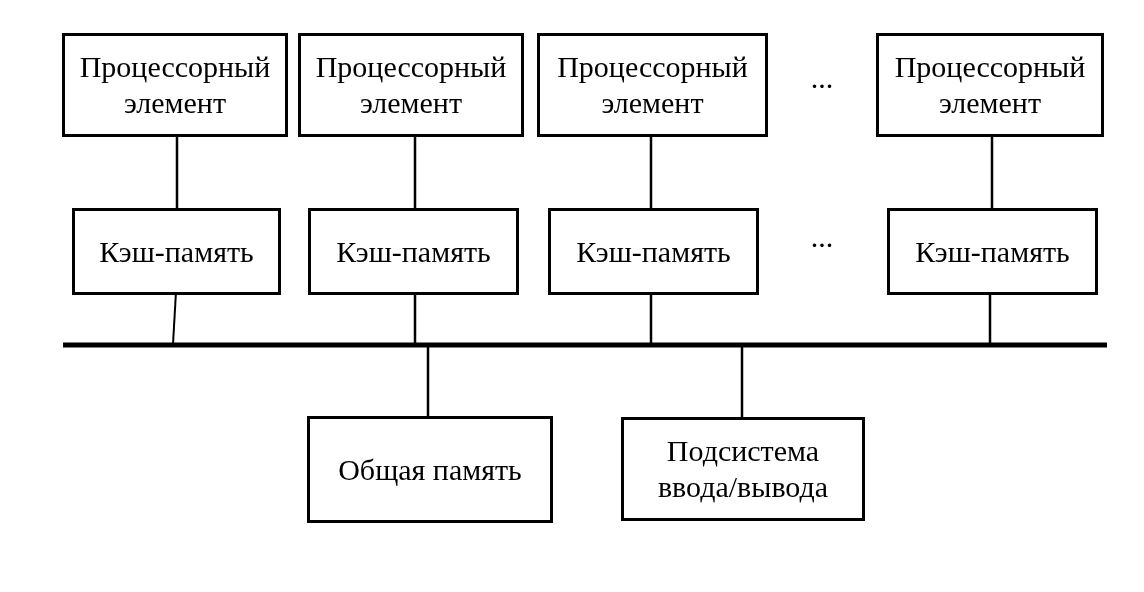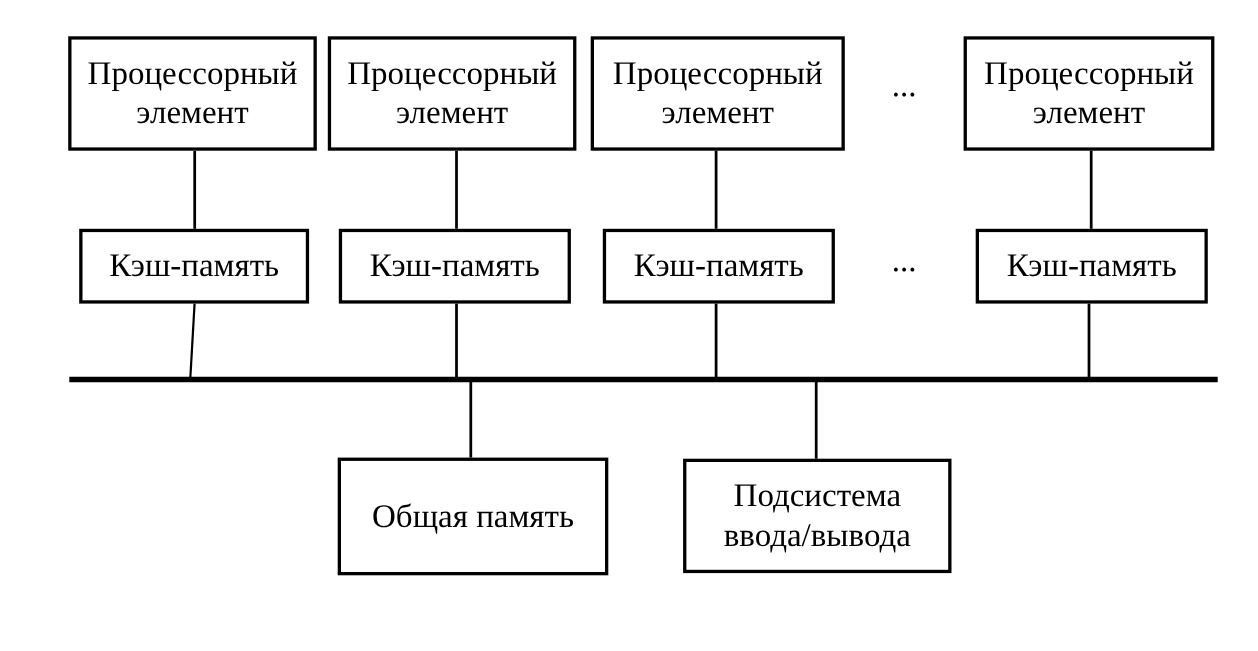--- a/index.html
+++ b/index.html
@@ -34,21 +34,21 @@
     text-align: center;
     font-size: 30px;
     line-height: 36px;
     padding: 0 6px;
   }
   .proc { top: 33px; height: 104px; }
   .proc1 { left: 62px;  width: 226px; }
   .proc2 { left: 298px; width: 226px; }
   .proc3 { left: 537px; width: 231px; }
   .proc4 { left: 876px; width: 228px; }
-  .cache { top: 208px; height: 68px; }
+  .cache { top: 208px; height: 87px; }
   .cache1 { left: 72px;  width: 209px; }
   .cache2 { left: 308px; width: 211px; }
   .cache3 { left: 548px; width: 211px; }
   .cache4 { left: 887px; width: 211px; }
   .mem { left: 307px; top: 416px; width: 246px; height: 107px; }
   .io  { left: 621px; top: 417px; width: 244px; height: 104px; }
   .ellipsis {
     position: absolute;
     width: 56px;
     text-align: center;

